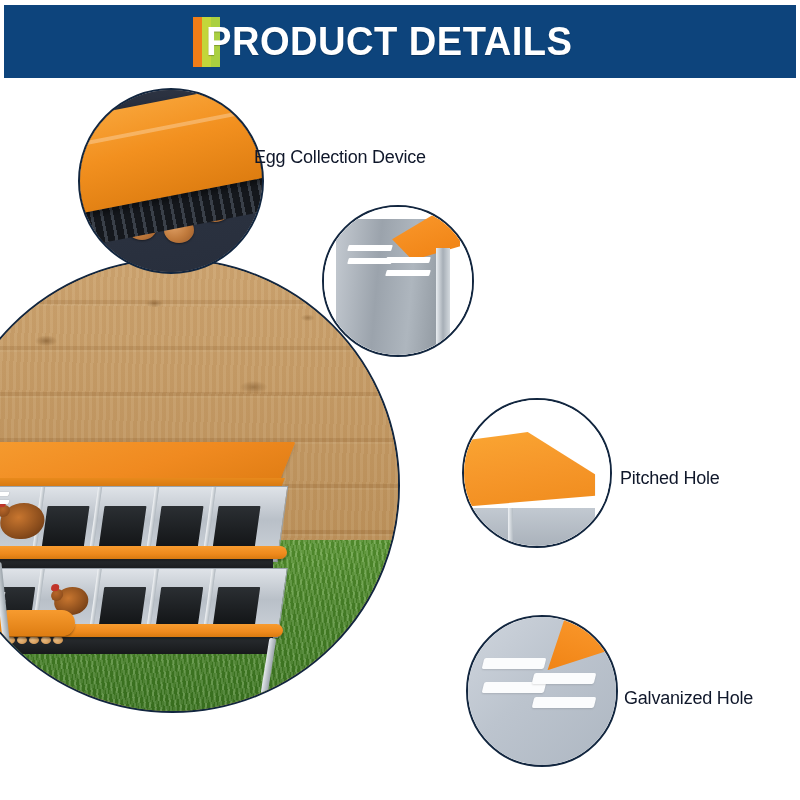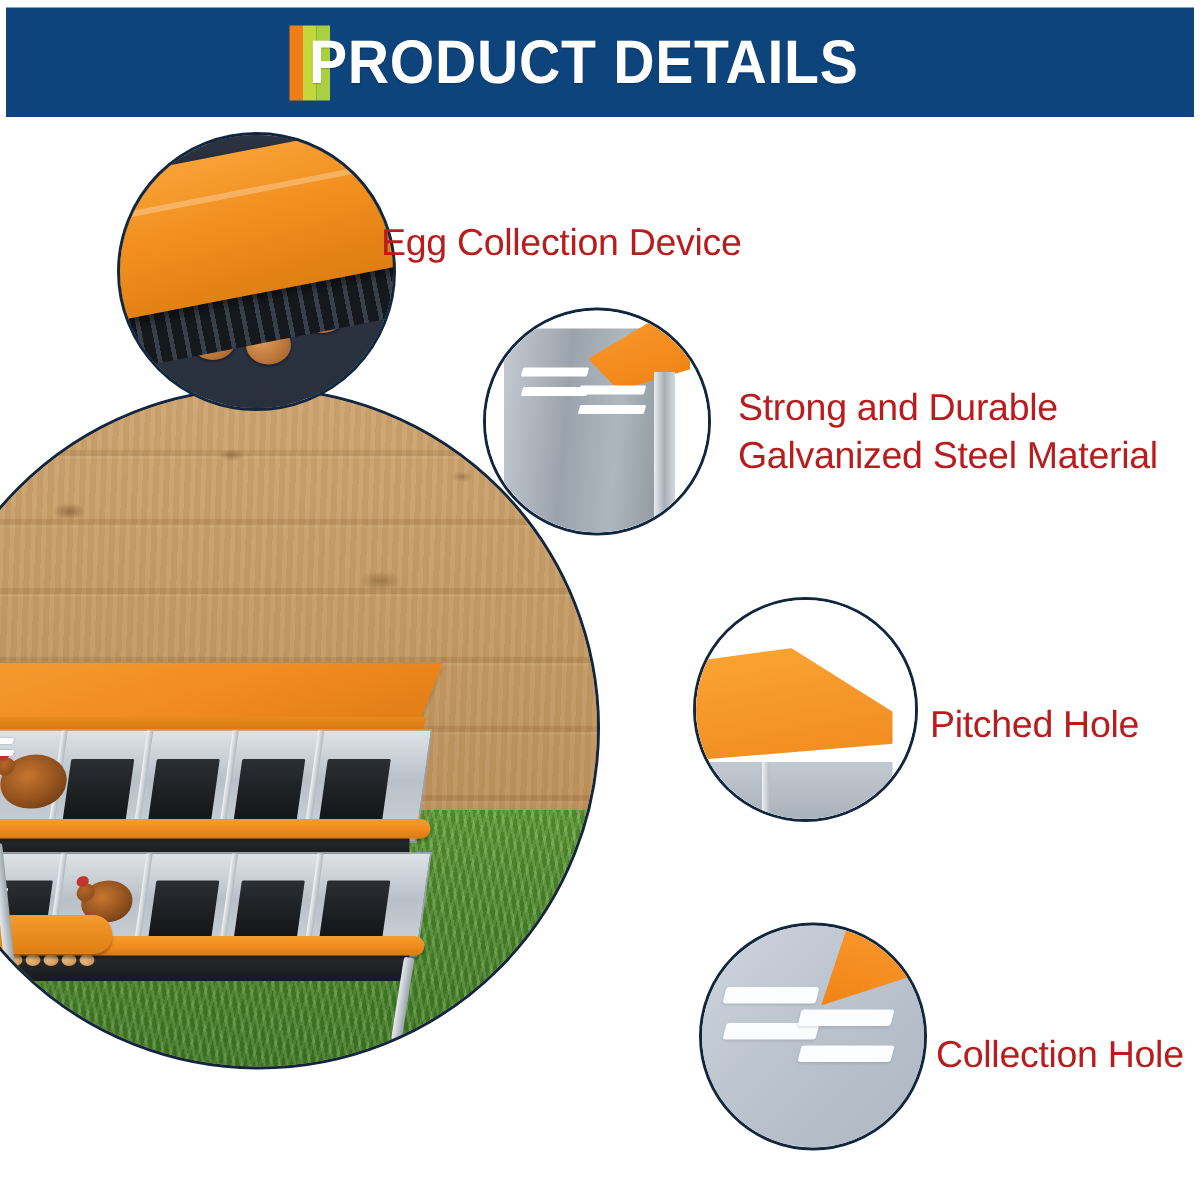--- a/index.html
+++ b/index.html
@@ -288,22 +288,22 @@
   }
   .vent-slot {
     position: absolute; height: 11px; background: #fbfcfd;
     transform: skewX(-14deg); border-radius: 2px;
     box-shadow: 0 1px 2px rgba(0,0,0,0.12);
   }
 
   
   .label {
     position: absolute;
-    color: #b91c1c;
-    font-size: 25px;
+    color: #0f172a;
+    font-size: 18px;
     font-weight: normal;
     line-height: 1.28;
     font-family: "Liberation Sans", sans-serif;
     white-space: pre-line;
     letter-spacing: -0.2px;
   }
   .label-egg    { left: 254px; top: 146px; }
   .label-steel  { left: 492px; top: 256px; }
   .label-roof   { left: 620px; top: 467px; }
   .label-vent   { left: 624px; top: 687px; }
@@ -412,36 +412,34 @@
       <div class="steel-vent" style="left:16%;top:26%">
         <span></span>
         <span></span>
       </div>
       <div class="steel-vent" style="left:42%;top:34%">
         <span></span>
         <span></span>
       </div>
     </div>
   </div>
-  <div class="label label-steel">Strong and Durable
-Galvanized Steel Material</div>
 
   <div class="circle c-roof">
     <div class="roof-scene">
       <div class="roof-under"></div>
       <div class="roof-leg"></div>
       <div class="roof-panel"></div>
     </div>
   </div>
   <div class="label label-roof">Pitched Hole</div>
 
   <div class="circle c-vent">
     <div class="vent-scene">
       <div class="vent-corner"></div>
       <div class="vent-slot" style="left:10%;top:28%;width:42%"></div>
       <div class="vent-slot" style="left:10%;top:44%;width:42%"></div>
       <div class="vent-slot" style="left:44%;top:38%;width:42%"></div>
       <div class="vent-slot" style="left:44%;top:54%;width:42%"></div>
     </div>
   </div>
-  <div class="label label-vent">Collection Hole</div>
+  <div class="label label-vent">Galvanized Hole</div>
 
 </div>
 
 </body></html>

